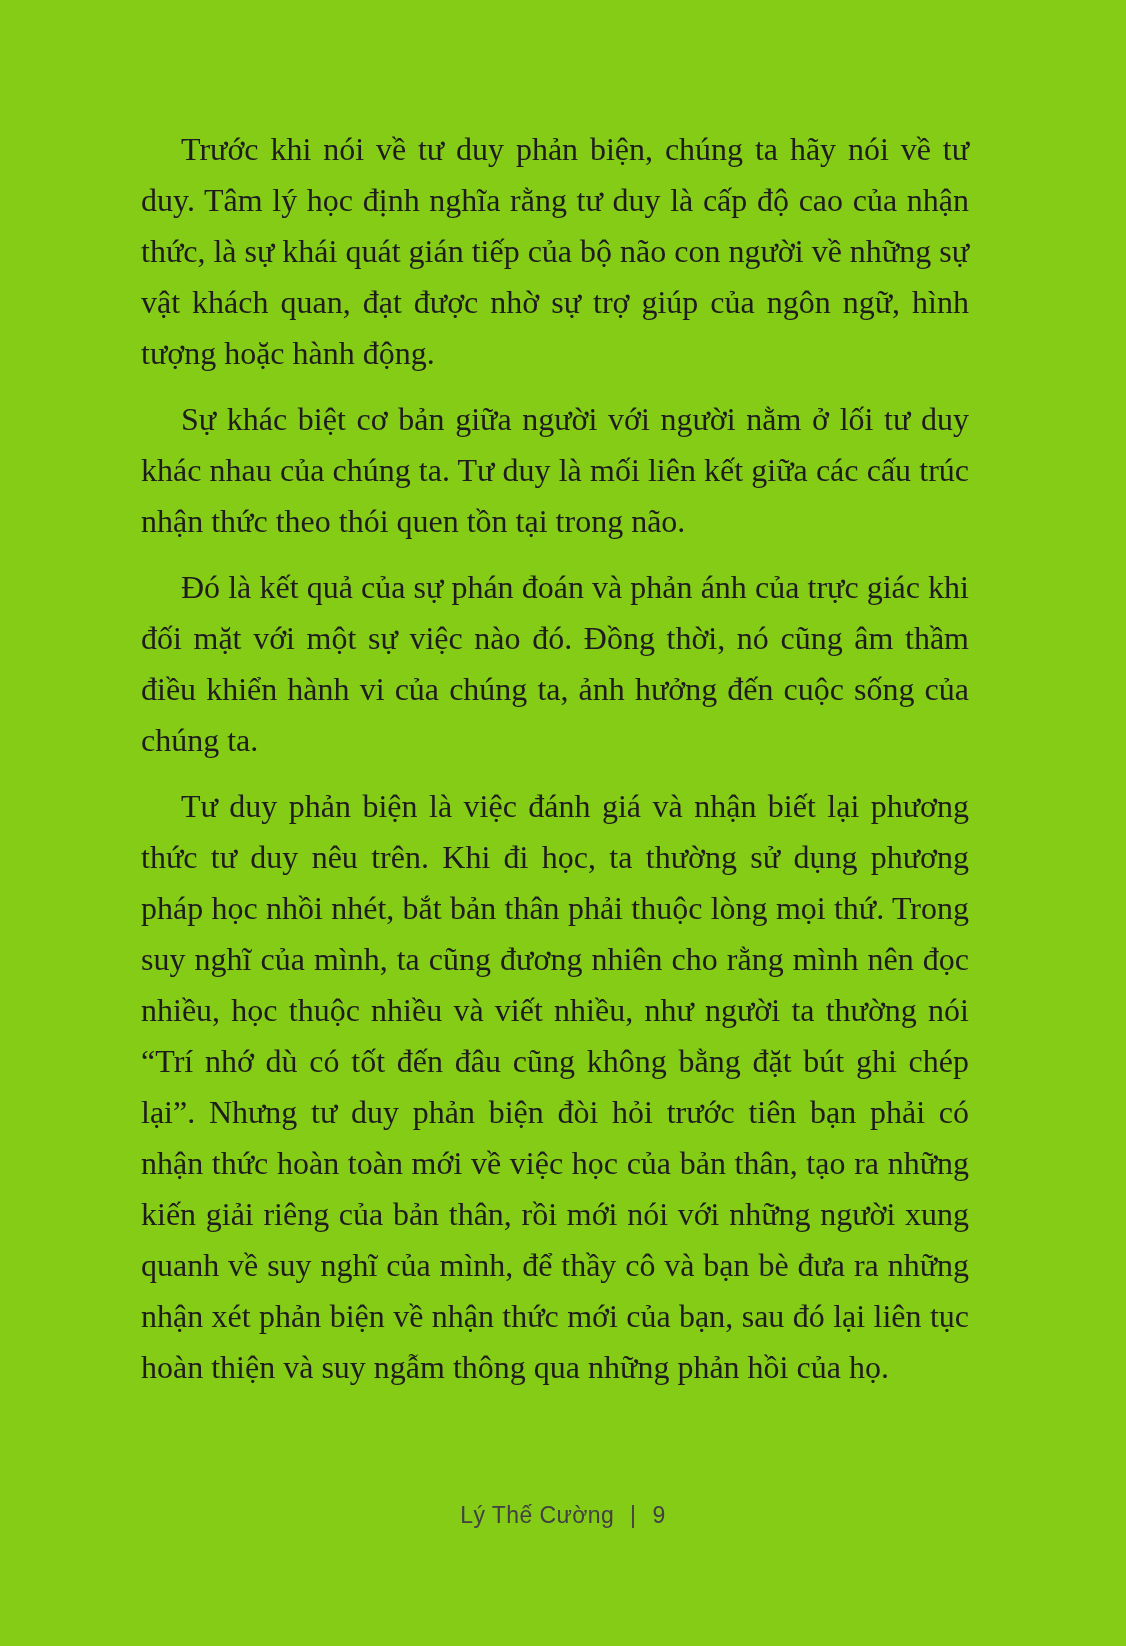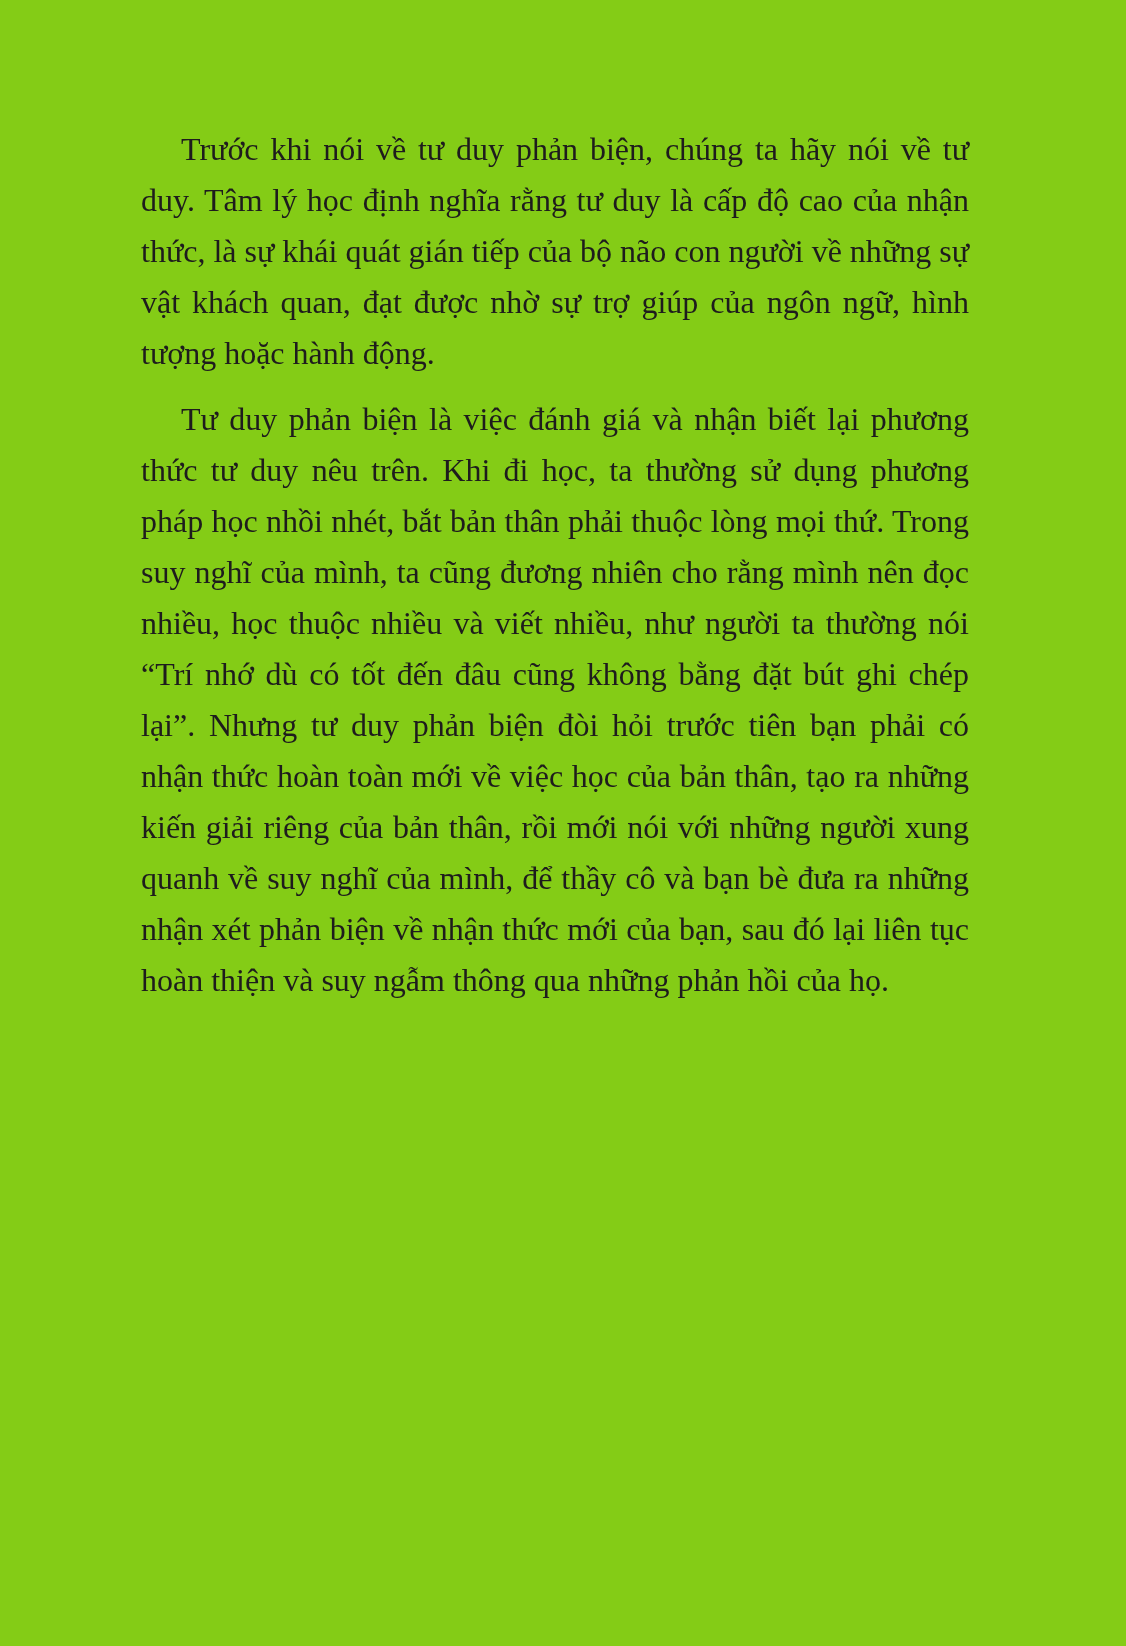--- a/index.html
+++ b/index.html
@@ -49,17 +49,22 @@
     display: inline-block;
   }
 </style>
 </head>
 <body>
 
 <div class="page">
 
   <div class="text-block">
     <p>Trước khi nói về tư duy phản biện, chúng ta hãy nói về tư duy. Tâm lý học định nghĩa rằng tư duy là cấp độ cao của nhận thức, là sự khái quát gián tiếp của bộ não con người về những sự vật khách quan, đạt được nhờ sự trợ giúp của ngôn ngữ, hình tượng hoặc hành động.</p>
+    <p>Sự khác biệt cơ bản giữa người với người nằm ở lối tư duy khác nhau của chúng ta. Tư duy là mối liên kết giữa các cấu trúc nhận thức theo thói quen tồn tại trong não.</p>
+    <p>Đó là kết quả của sự phán đoán và phản ánh của trực giác khi đối mặt với một sự việc nào đó. Đồng thời, nó cũng âm thầm điều khiển hành vi của chúng ta, ảnh hưởng đến cuộc sống của chúng ta.</p>
     <p>Tư duy phản biện là việc đánh giá và nhận biết lại phương thức tư duy nêu trên. Khi đi học, ta thường sử dụng phương pháp học nhồi nhét, bắt bản thân phải thuộc lòng mọi thứ. Trong suy nghĩ của mình, ta cũng đương nhiên cho rằng mình nên đọc nhiều, học thuộc nhiều và viết nhiều, như người ta thường nói “Trí nhớ dù có tốt đến đâu cũng không bằng đặt bút ghi chép lại”. Nhưng tư duy phản biện đòi hỏi trước tiên bạn phải có nhận thức hoàn toàn mới về việc học của bản thân, tạo ra những kiến giải riêng của bản thân, rồi mới nói với những người xung quanh về suy nghĩ của mình, để thầy cô và bạn bè đưa ra những nhận xét phản biện về nhận thức mới của bạn, sau đó lại liên tục hoàn thiện và suy ngẫm thông qua những phản hồi của họ.</p>
   </div>
 
+  <div class="footer">
+    <span class="author">Lý Thế Cường</span><span class="sep">|</span><span class="pagenum">9</span>
+  </div>
 
 </div>
 
 </body></html>

